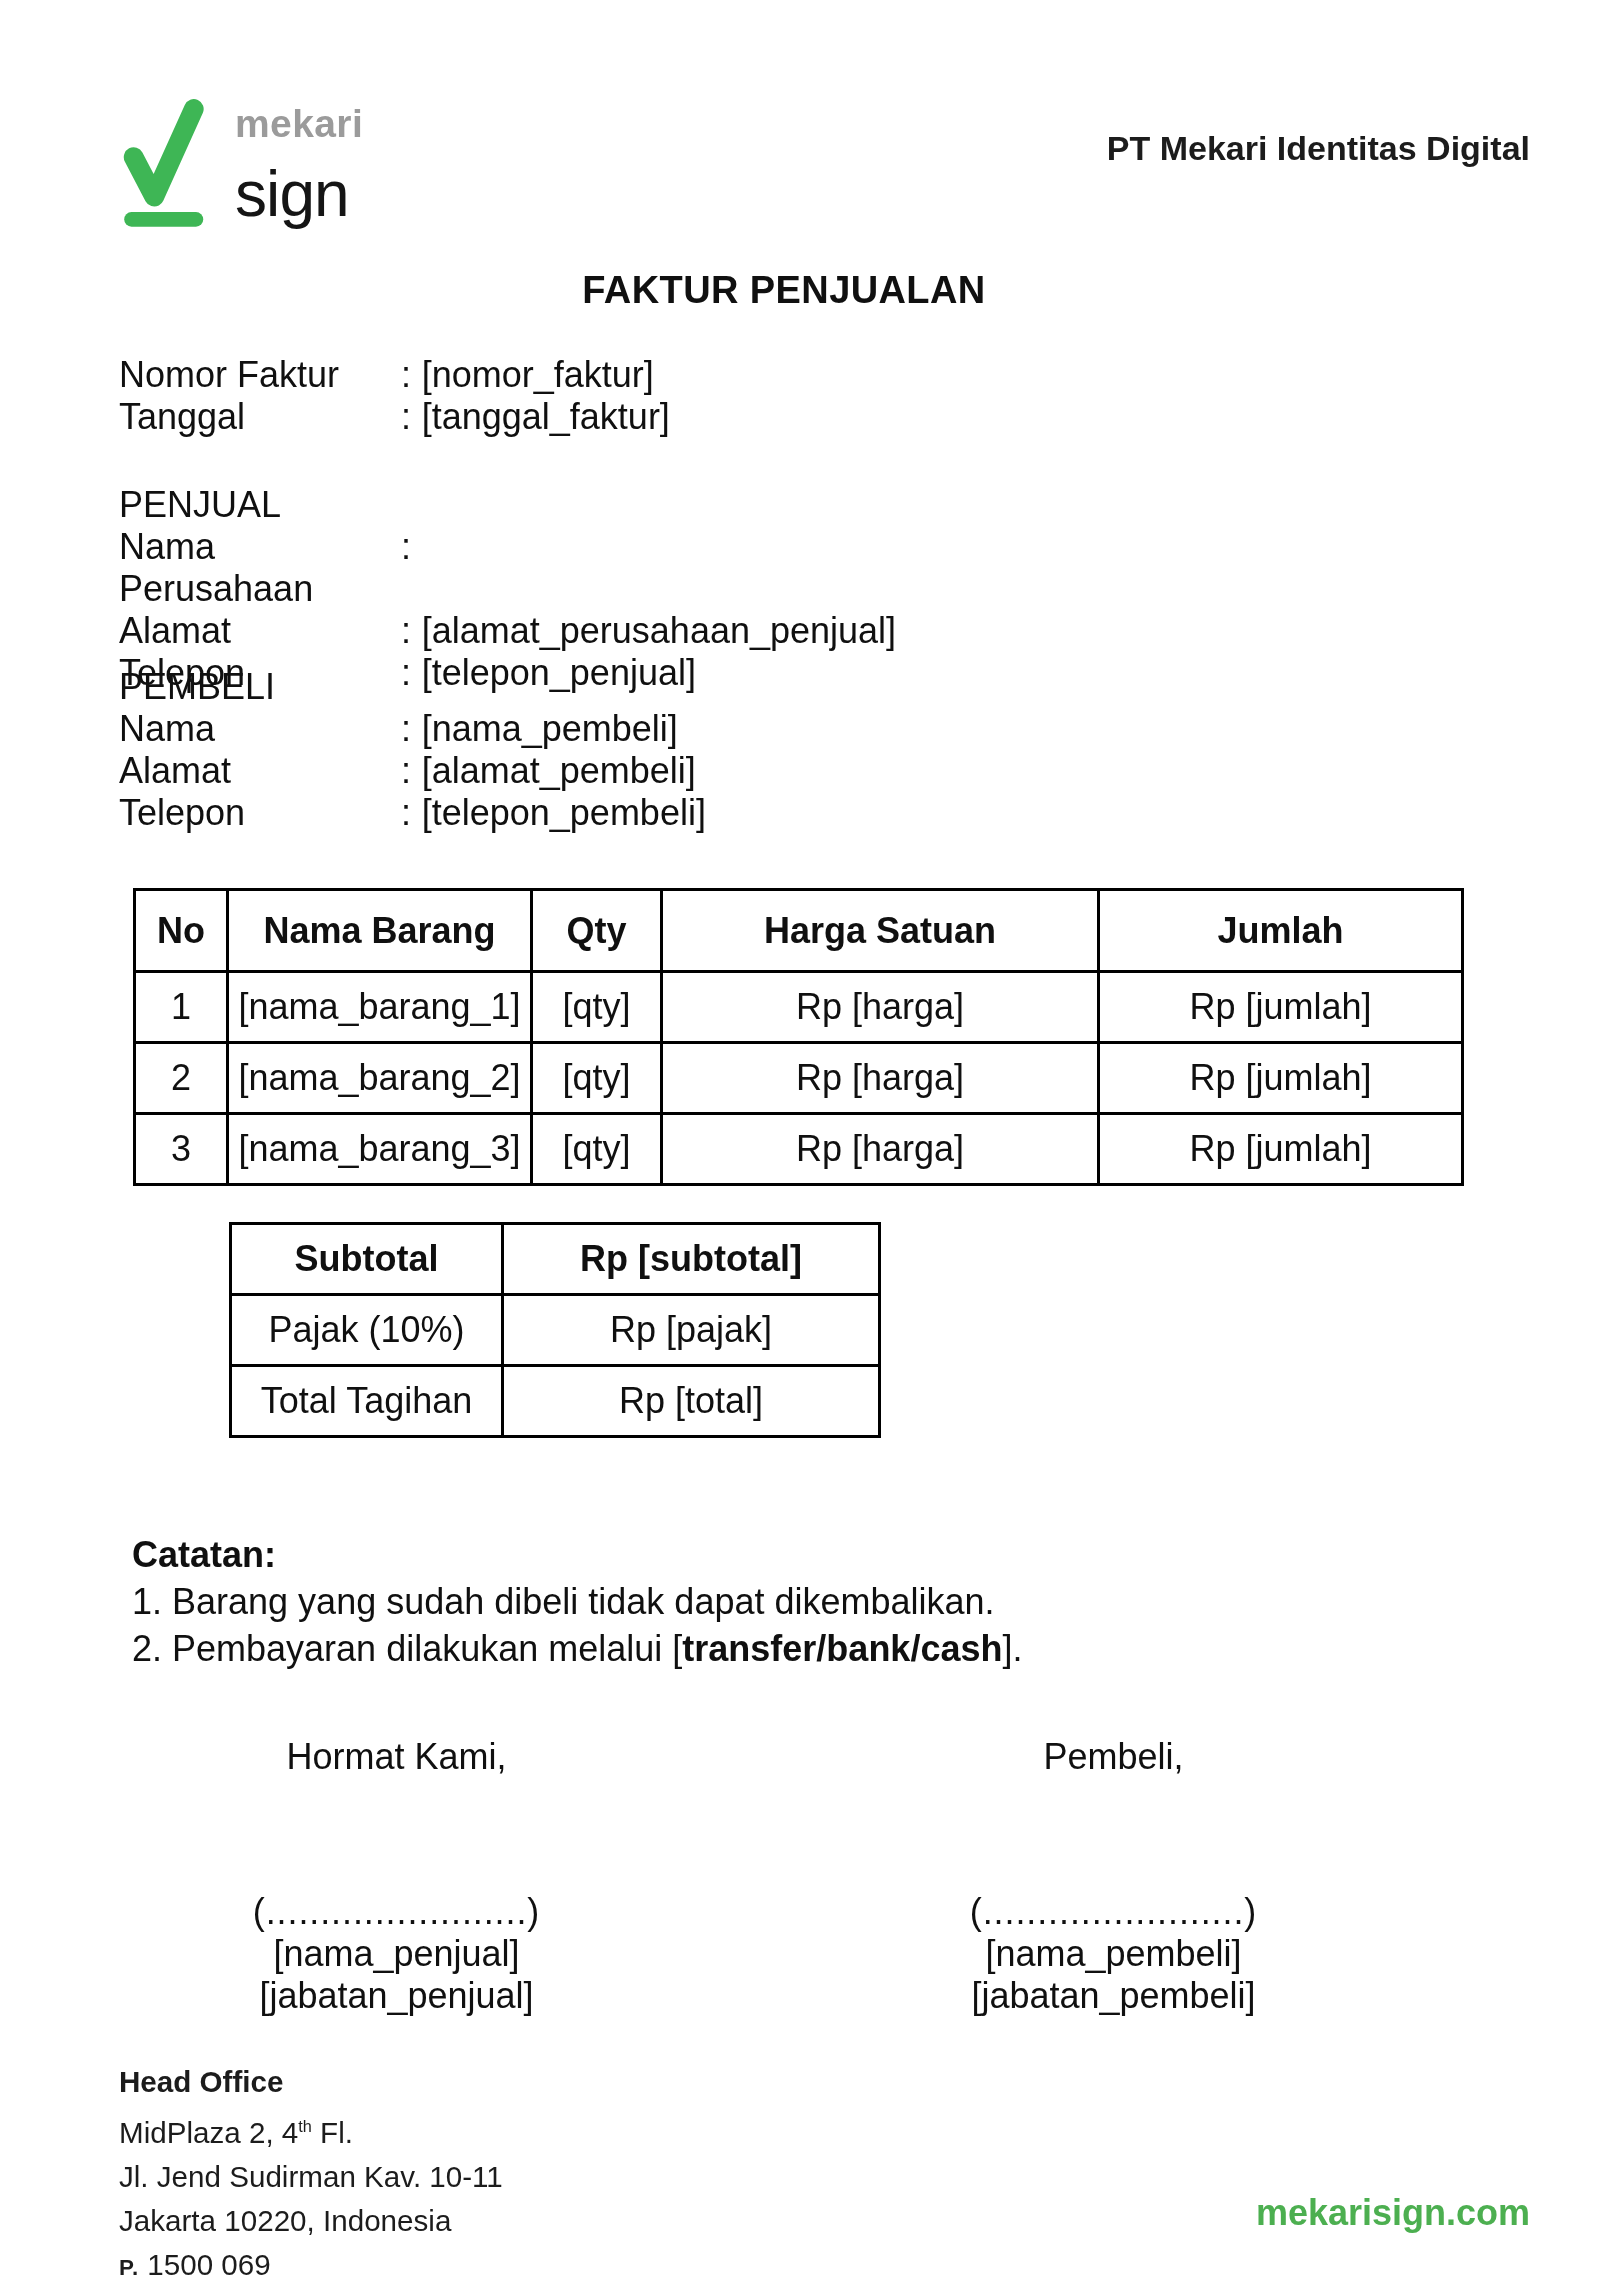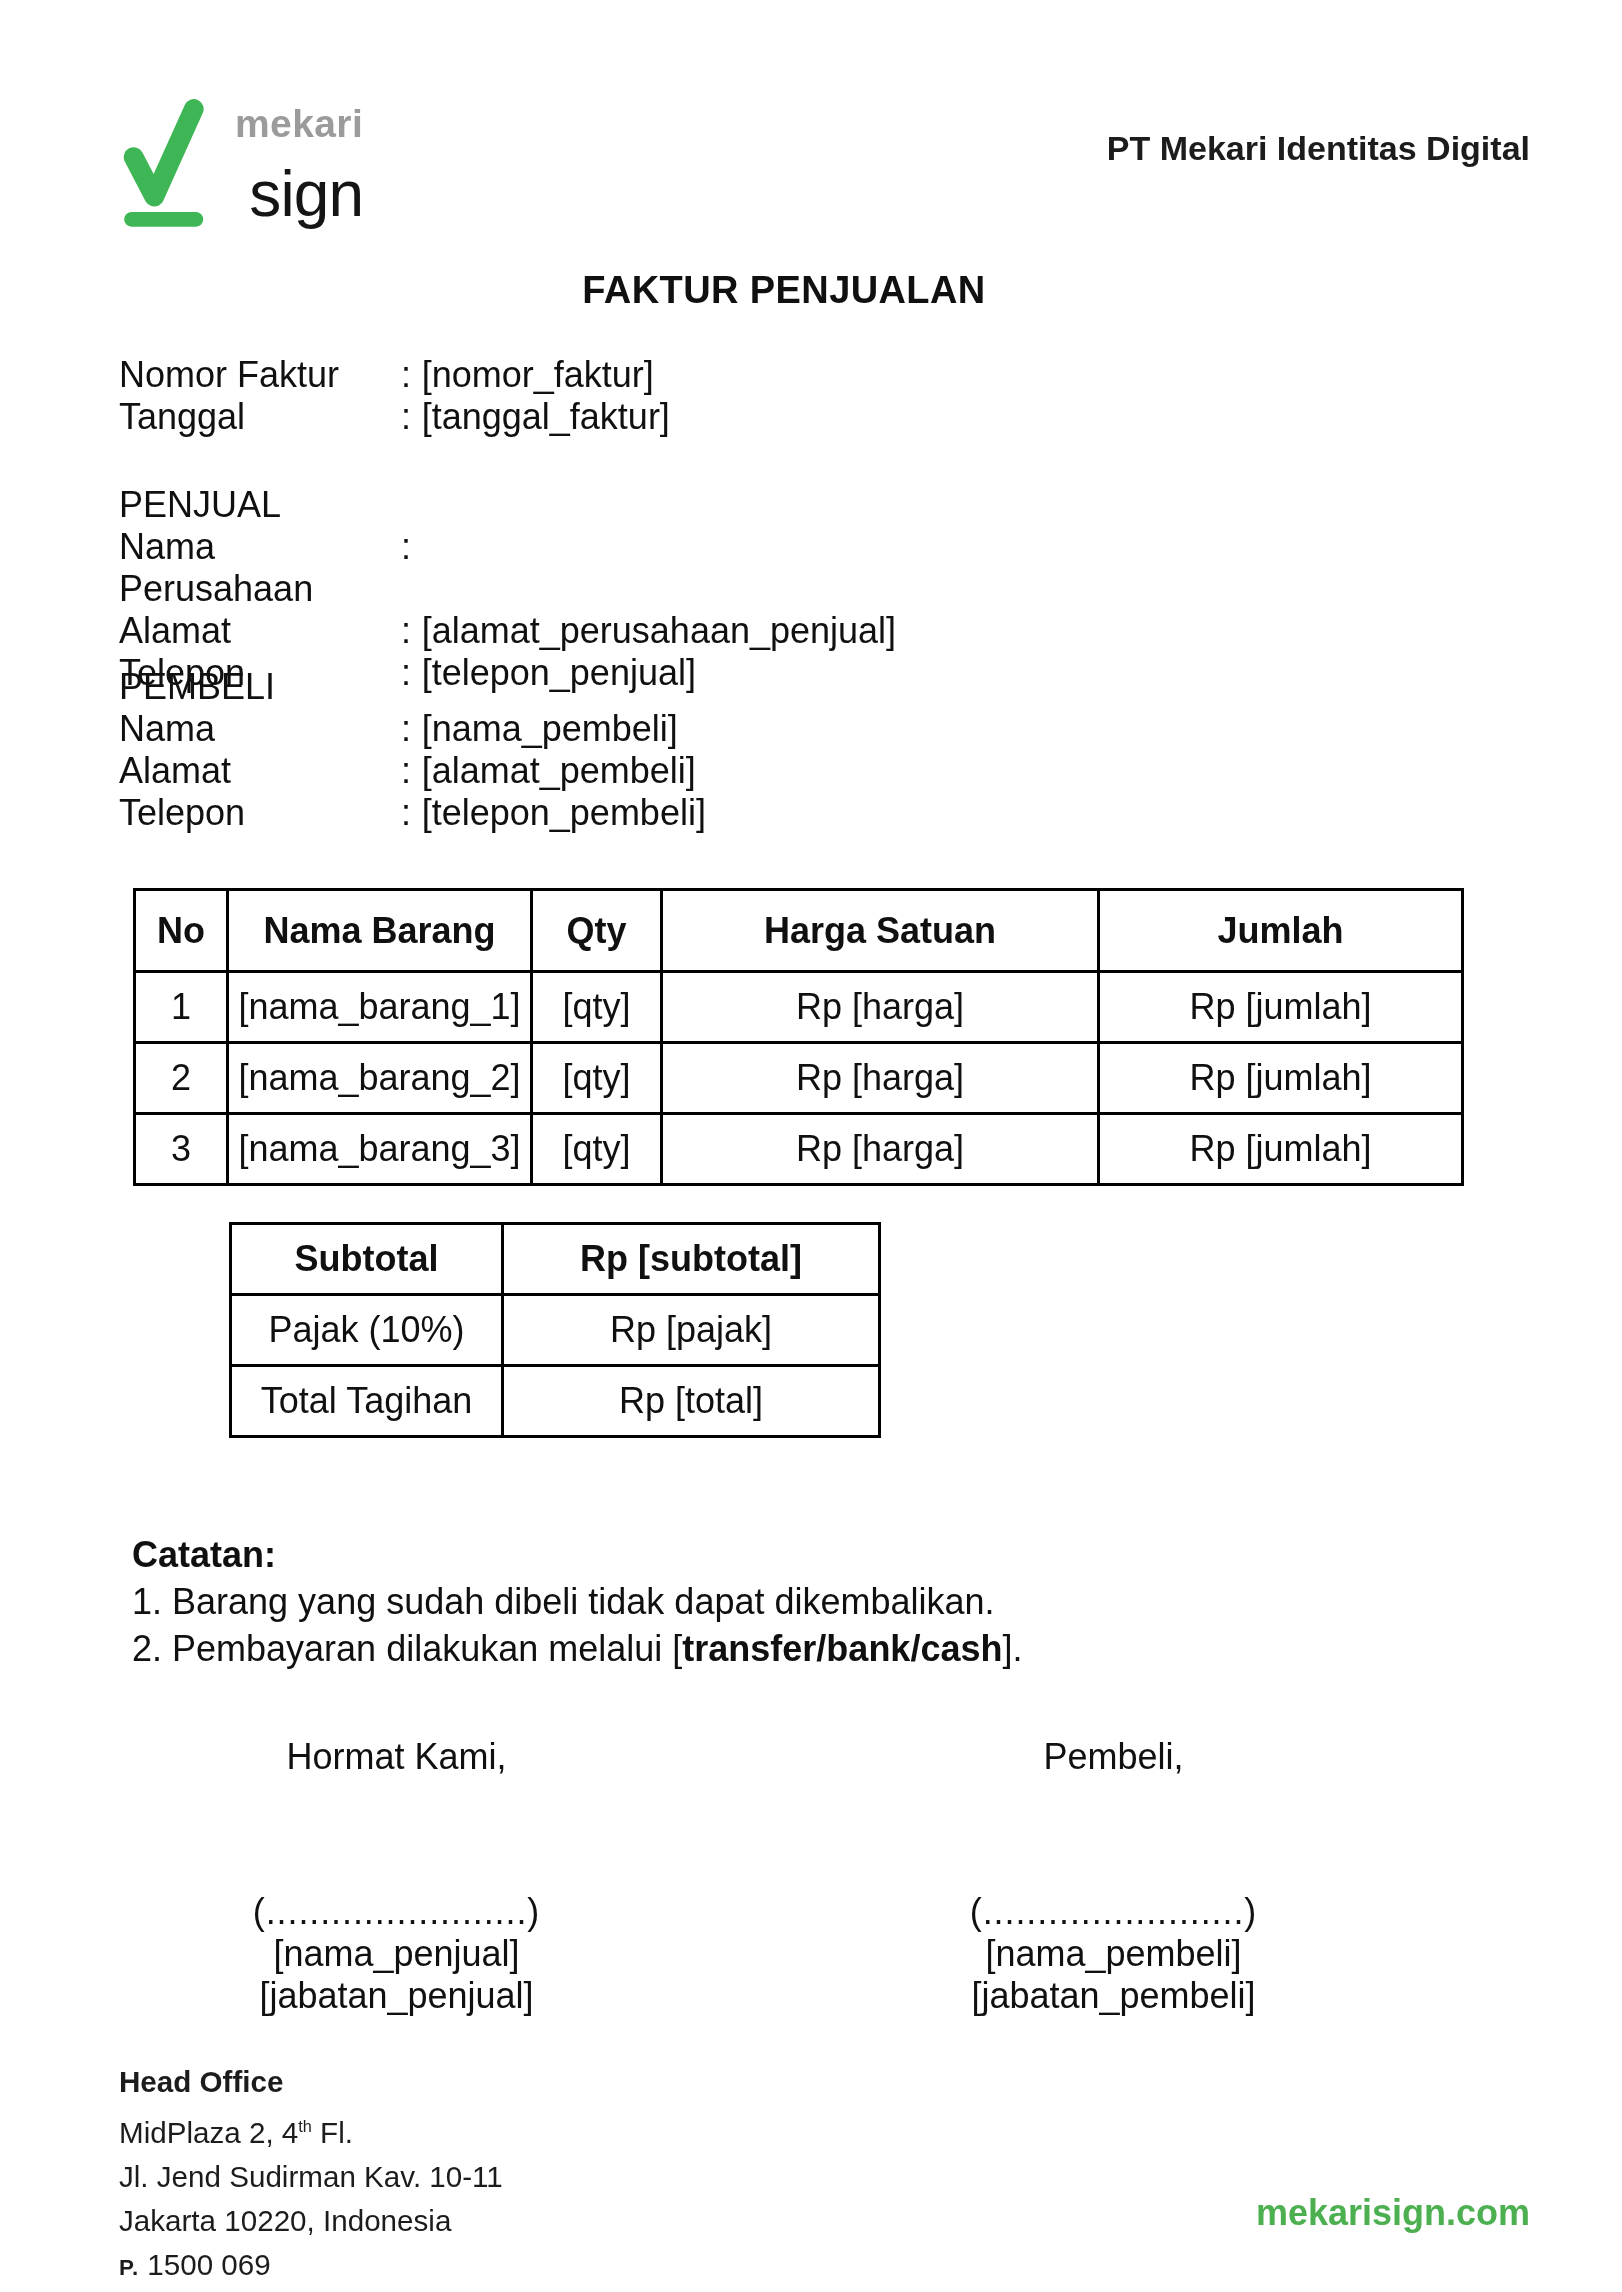--- a/index.html
+++ b/index.html
@@ -8,21 +8,21 @@
     width:1623px;height:2293px;
     background:#ffffff;
     font-family:"Liberation Sans","DejaVu Sans",sans-serif;
     color:#101010;
     overflow:hidden;
   }
   
   .header{position:absolute;left:119px;right:93px;top:97px;display:flex;justify-content:space-between;align-items:flex-start;}
   .logo{display:flex;align-items:flex-start;gap:30px;}
   .logo-mark{width:86px;height:134px;}
-  .logo-text{display:flex;flex-direction:column;line-height:1;align-items:flex-end;}
+  .logo-text{display:flex;flex-direction:column;line-height:1;}
   .logo-mekari{font-size:39px;font-weight:700;color:#9b9b9b;letter-spacing:0.4px;margin-top:7.2px;}
   .logo-sign{font-size:64px;font-weight:400;color:#151515;letter-spacing:-0.9px;margin-top:19px;}
   .company{font-size:34px;font-weight:700;color:#1c1c1c;margin-top:32px;}
   
   .title{position:absolute;left:119px;width:1330px;top:269px;text-align:center;font-size:38px;font-weight:700;letter-spacing:0.4px;}
   
   .kv-block{position:absolute;left:119px;right:93px;font-size:36px;line-height:42px;}
   .kv-heading{font-size:36px;line-height:42px;}
   .kv-row{display:flex;}
   .kv-label{display:inline-block;width:282px;flex:0 0 282px;}

